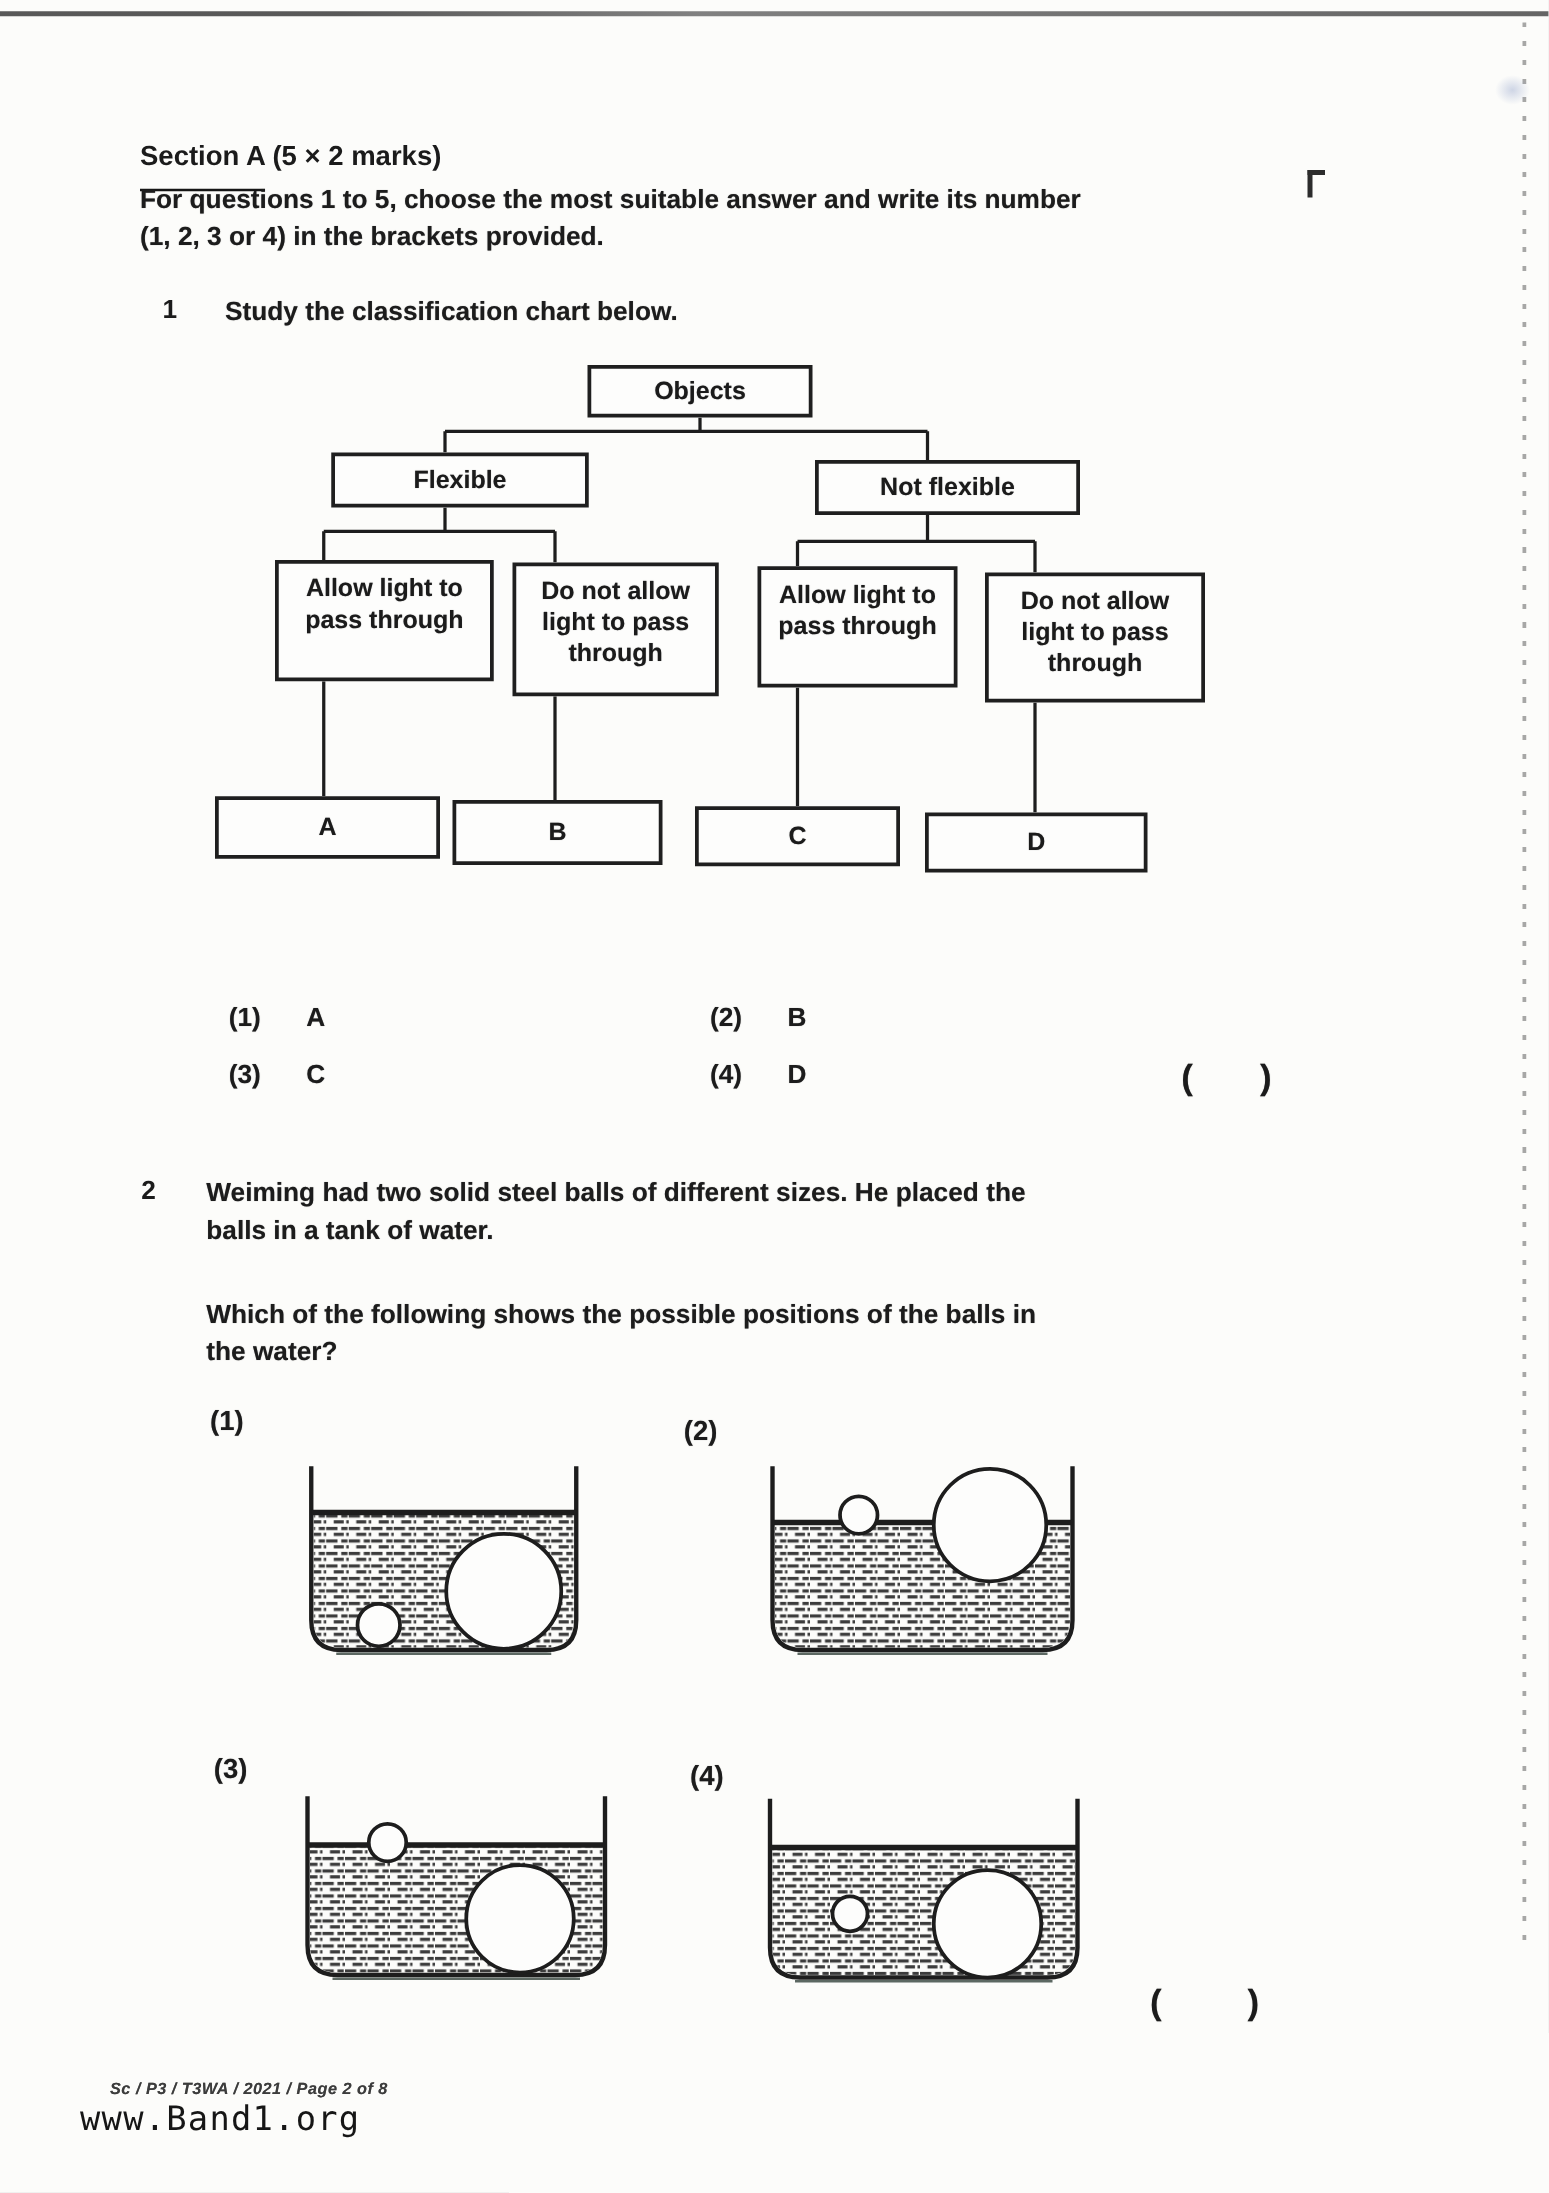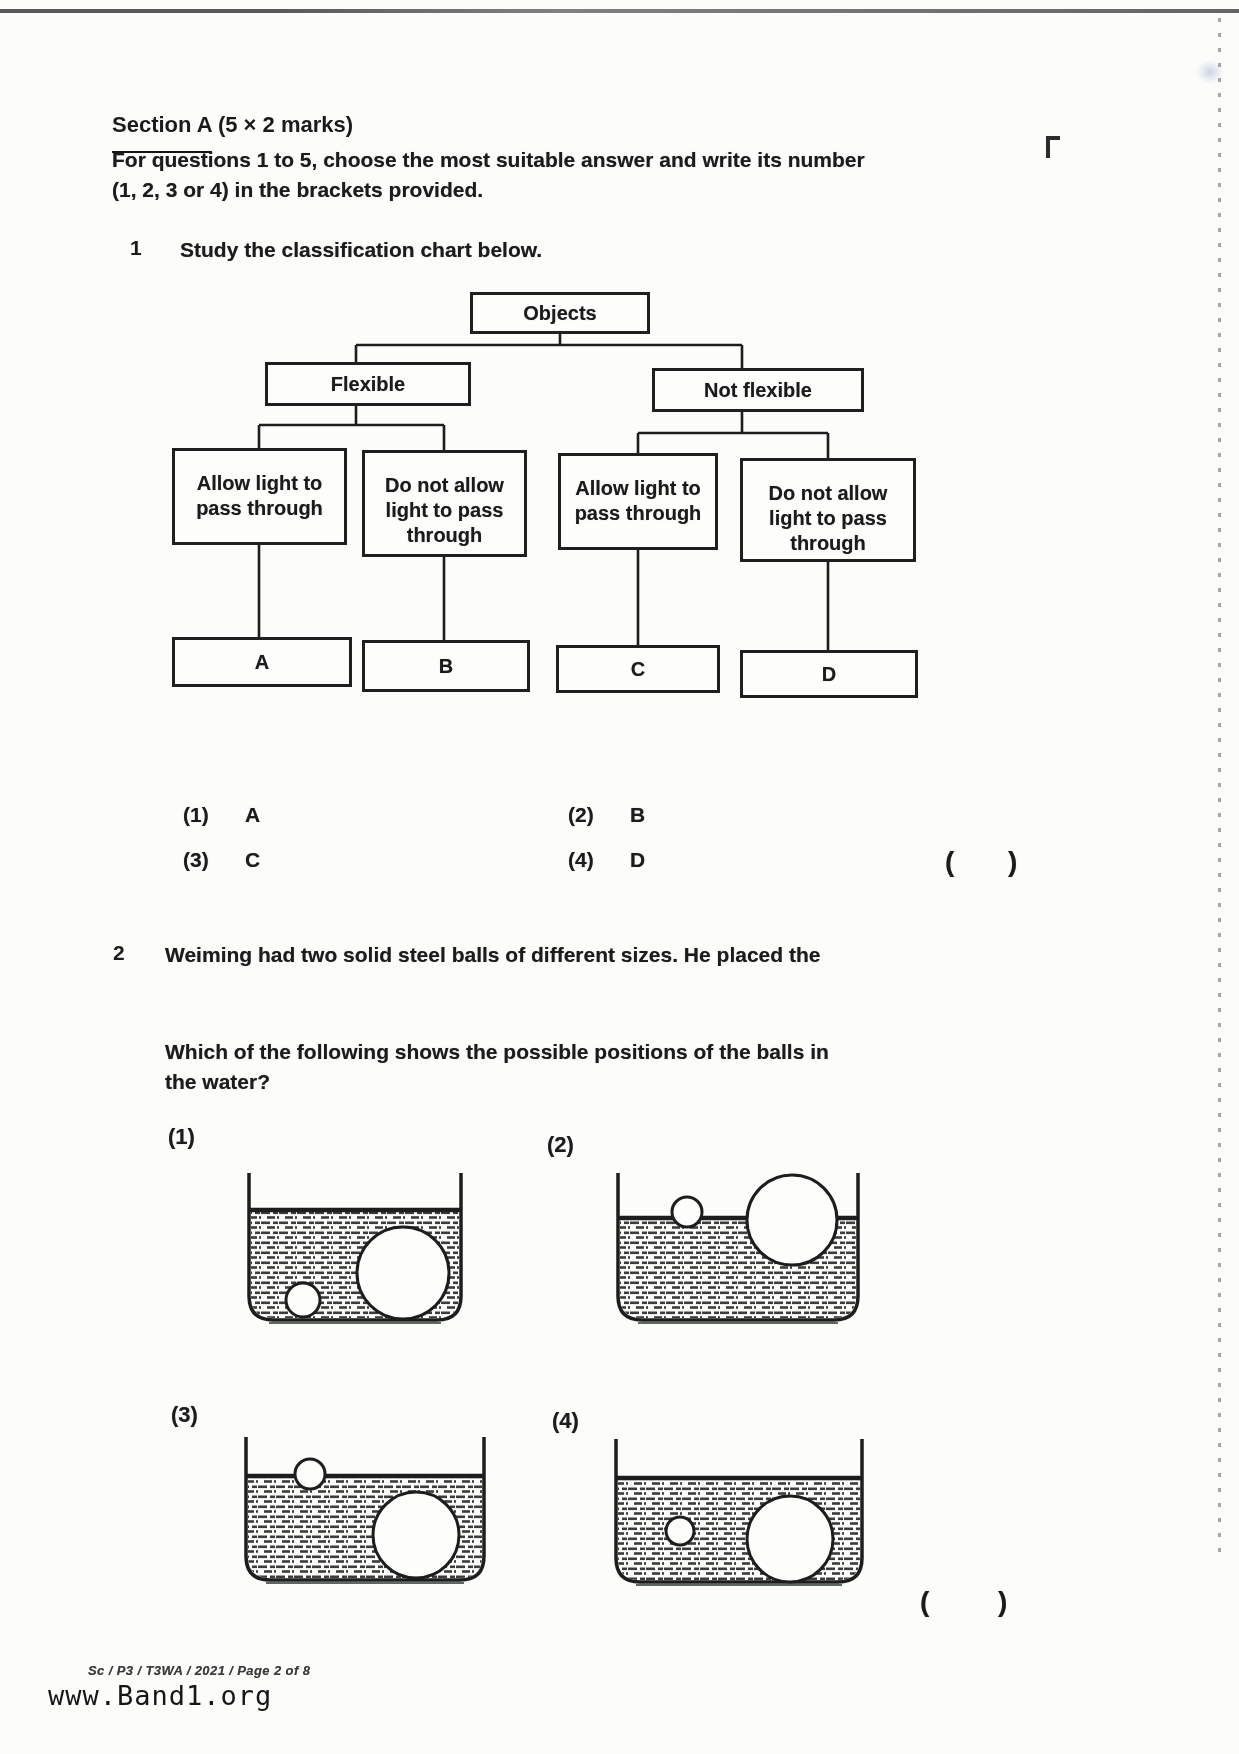--- a/index.html
+++ b/index.html
@@ -17,21 +17,21 @@
   .heading { font-size:22px; font-weight:700; }
   .heading .ul { border-bottom:2.5px solid #161616; padding-bottom:14px; }
   .qnum { font-size:21px; font-weight:700; }
   
   .cbox {
     position:absolute; border:3px solid #1f1f1f; background:#fdfdfc;
     display:flex; align-items:center; justify-content:center; text-align:center;
     font-size:20px; font-weight:600; line-height:25px; padding:2px 6px;
     box-sizing:border-box; text-shadow:0 0 0.7px rgba(30,30,30,.5);
   }
-  .cbox.l3 { align-items:flex-start; padding-top:20px; }
+  .cbox.l3 { align-items:flex-start; padding-top:8px;margin-left:48px; }
   .opt .onum { display:inline-block; width:48px; }
   .opt .olab { display:inline-block; margin-left:14px; }
   .bracket { font-size:28px; font-weight:600; text-shadow:0 0 0.7px rgba(30,30,30,.5); }
   .footer-ref {
     font-size:13px; font-weight:700; font-style:italic; color:#3c3c3c;
     letter-spacing:.4px; text-shadow:0 0 0.5px rgba(40,40,40,.6);
   }
   .watermark {
     font-family:"DejaVu Sans Mono","Liberation Mono",monospace;
     font-size:27px; color:#161616; letter-spacing:1px;
@@ -112,20 +112,21 @@
   <div class="abs txt opt" style="left:568px; top:845px;">
     <span class="onum">(4)</span><span class="olab">D</span>
   </div>
 
   <span class="abs bracket" style="left:945px; top:846px;">(</span>
   <span class="abs bracket" style="left:1008px; top:846px;">)</span>
 
   <div class="abs qnum" style="left:113px; top:941px;">2</div>
   <div class="abs txt" style="left:165px; top:940px;">
     <div>Weiming had two solid steel balls of different sizes. He placed the</div>
+    <div>balls in a tank of water.</div>
   </div>
   <div class="abs txt" style="left:165px; top:1037px;">
     <div>Which of the following shows the possible positions of the balls in</div>
     <div>the water?</div>
   </div>
 
   <div class="abs txt" style="left:168px; top:1122px; font-size:22px;">(1)</div>
   <svg class="abs" style="left:243px; top:1170px;" width="224" height="162" viewBox="0 0 224 162">
     <defs>
       <pattern id="wp1" width="18" height="10" patternUnits="userSpaceOnUse">
@@ -194,15 +195,15 @@
     <path d="M26,149 H232" stroke="#33423c" stroke-width="2" opacity=".8" fill="none"></path>
     <line class="ink" stroke-width="4.5" x1="6" y1="42" x2="252" y2="42"></line>
     <circle cx="70" cy="95" r="14" fill="#fdfdfc" stroke="#1d1d1d" stroke-width="3"></circle>
     <circle cx="180" cy="103" r="43" fill="#fdfdfc" stroke="#1d1d1d" stroke-width="3"></circle>
   </svg>
 
   <span class="abs bracket" style="left:920px; top:1586px;">(</span>
   <span class="abs bracket" style="left:998px; top:1586px;">)</span>
 
   <div class="abs footer-ref" style="left:88px; top:1663px;text-align:center;">Sc / P3 / T3WA / 2021 / Page 2 of 8</div>
-  <div class="abs watermark" style="left:48px; top:1680px;">www.Band1.org</div>
+  <div class="abs watermark" style="left:64px; top:1680px;">www.Band1.org</div>
 
 </div>
 
 </body></html>

